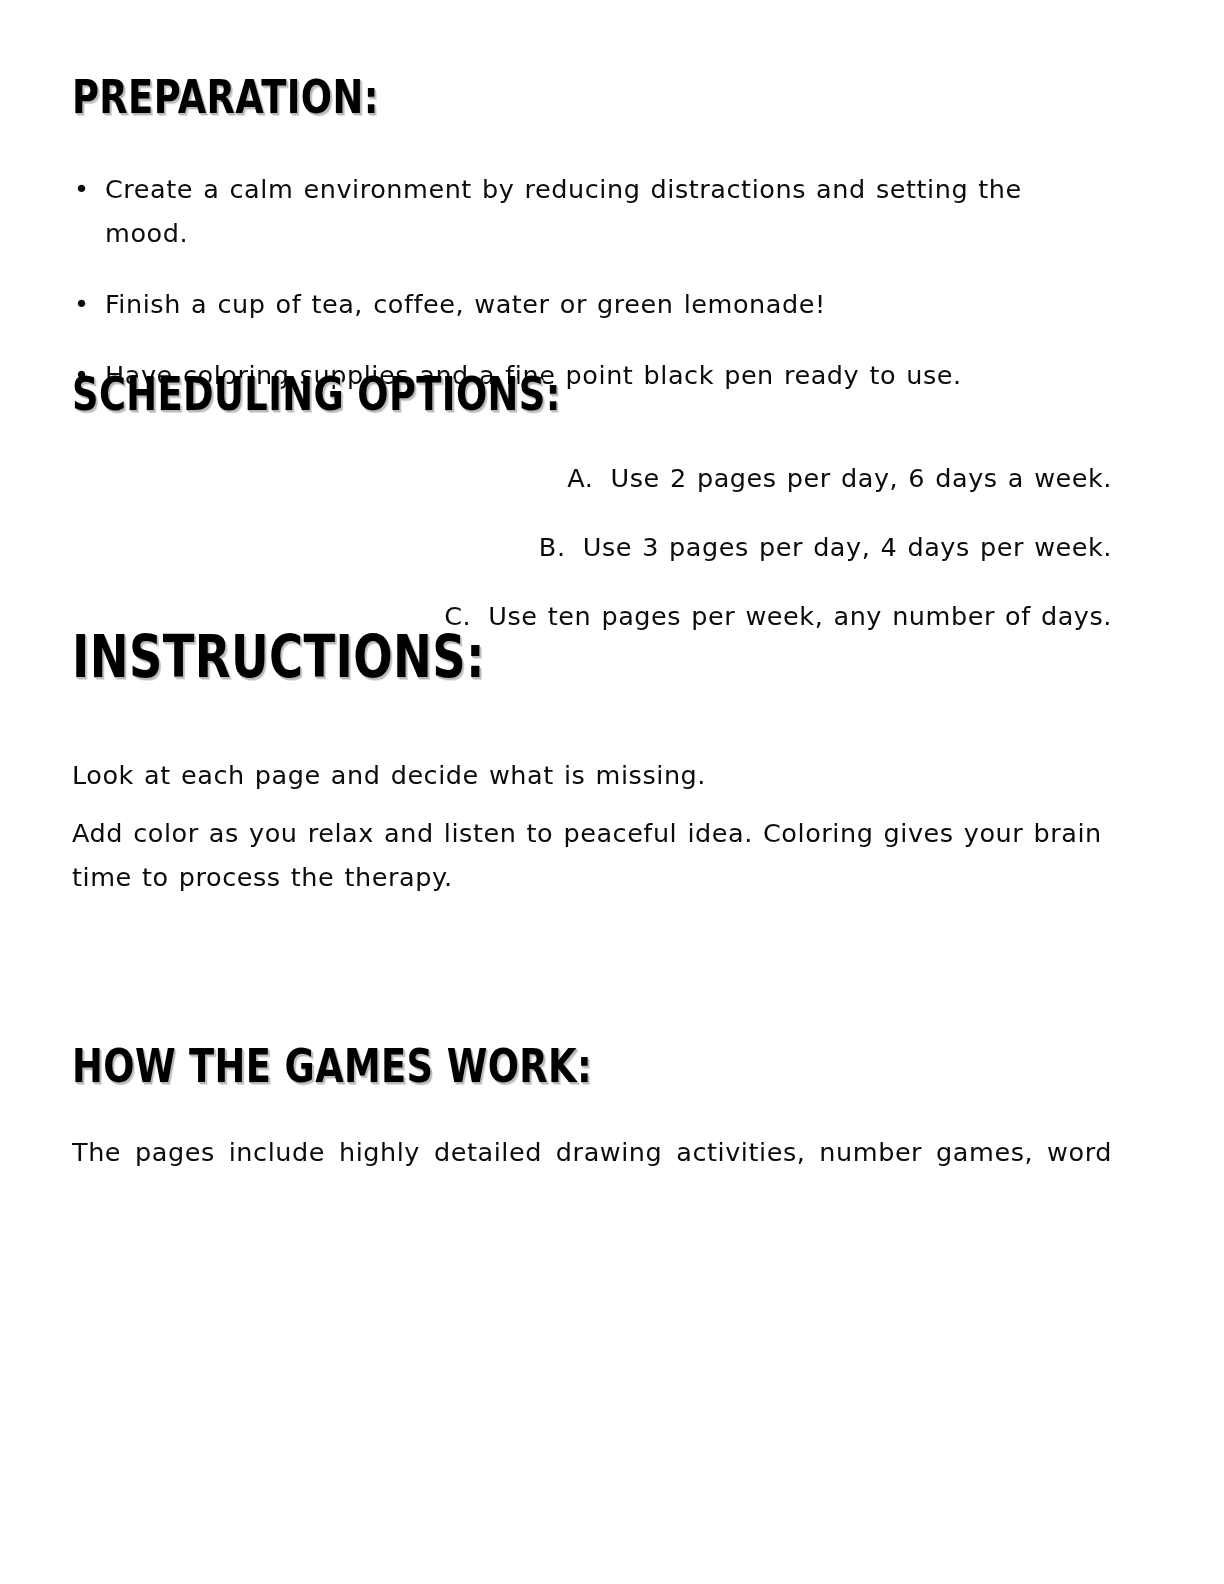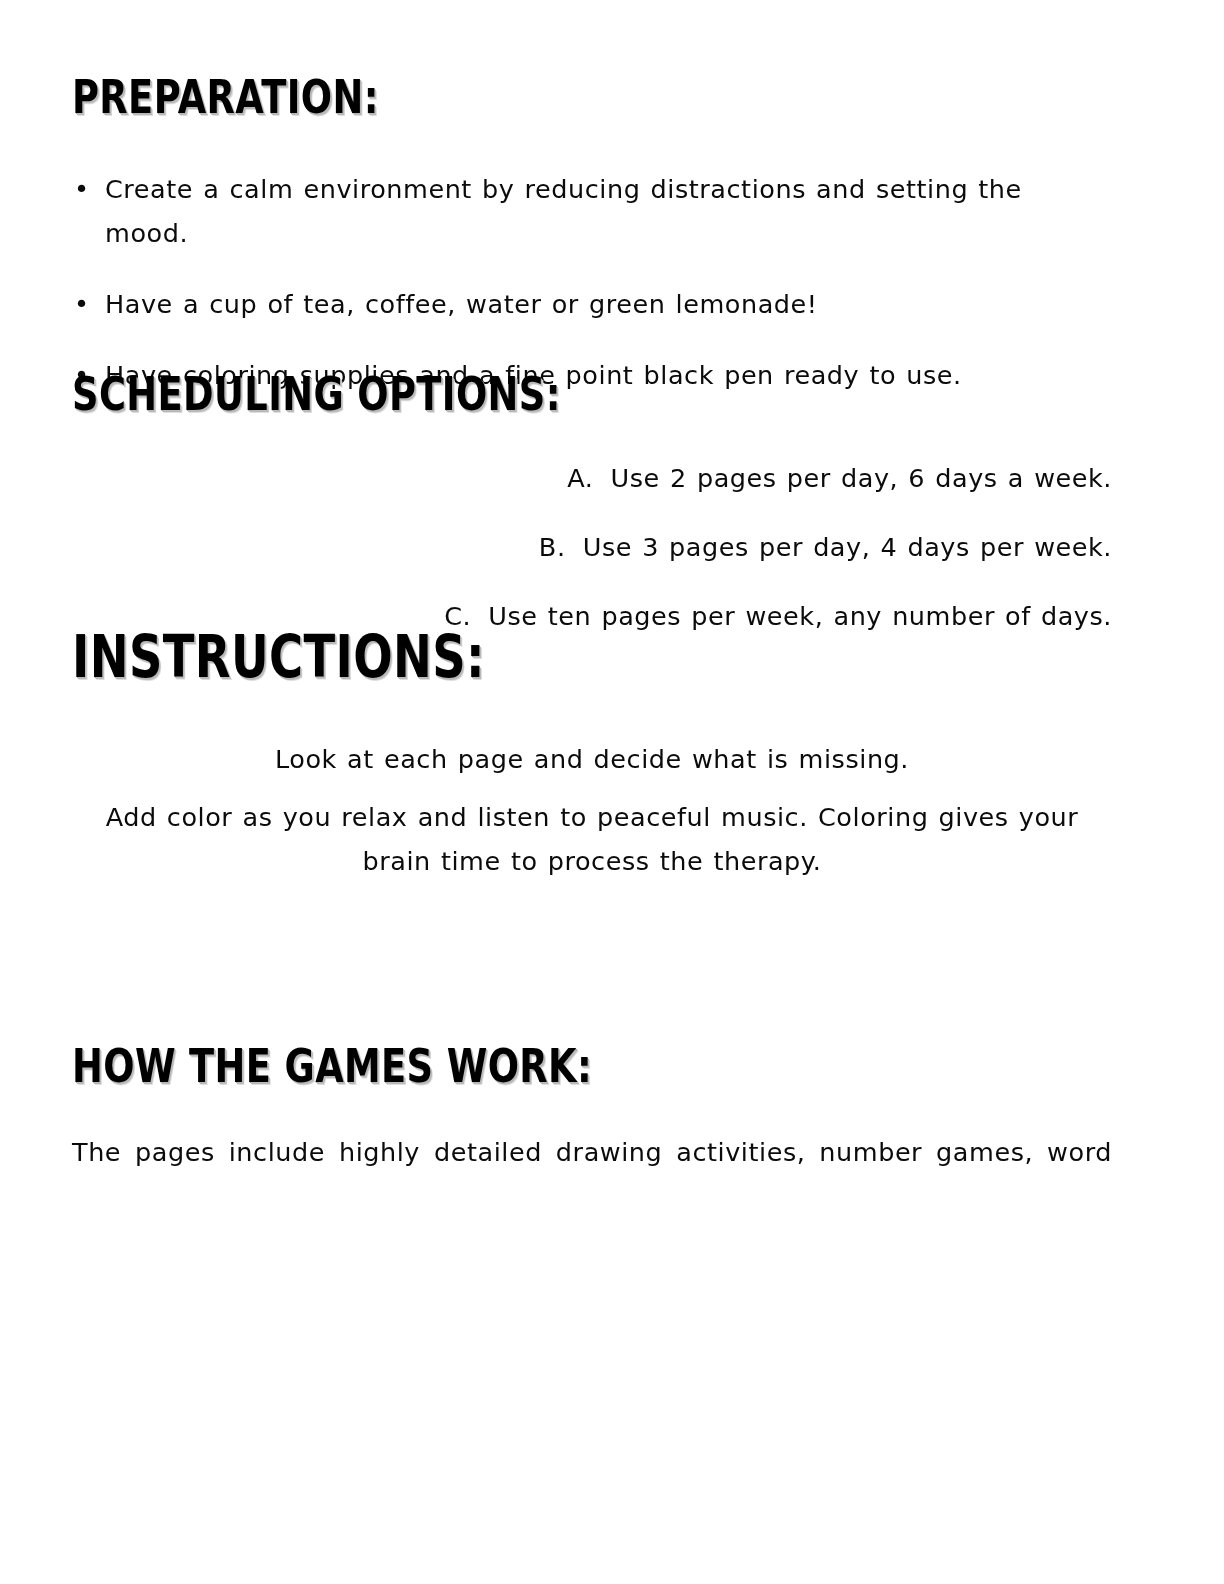--- a/index.html
+++ b/index.html
@@ -99,21 +99,21 @@
   }
   .lettered-item:last-child { margin-bottom: 0; }
   .letter-marker { margin-right: 7px; }
 
   
   .block-preparation   { position: absolute; left: 0; top: 74px;   width: 1040px; }
   .prep-list           { margin-top: 48px; }
   .block-scheduling    { position: absolute; left: 0; top: 371px;  width: 1040px; }
   .sched-list          { margin-top: 40px; }
   .block-instructions  { position: absolute; left: 0; top: 628px;  width: 1040px; }
-  .instr-body          { margin-top: 52px; text-align: center; }
+  .instr-body          { margin-top: 68px; }
   .instr-body .para    { margin-bottom: 14px; }
   .instr-body .para:last-child { margin-bottom: 0; }
   .block-games         { position: absolute; left: 0; top: 1043px;  width: 1040px; }
   .games-body          { margin-top: 42px; }
 </style>
 </head>
 <body>
 
 <div class="page">
   <div class="content">
@@ -121,21 +121,21 @@
     <section class="block-preparation">
       <h2 class="heading heading-sm">PREPARATION:</h2>
 
       <ul class="bullet-list prep-list">
         <li class="bullet-item body-text">
           <span class="bullet-dot">•</span>
           <span>Create a calm environment by reducing distractions and setting the mood.</span>
         </li>
         <li class="bullet-item body-text">
           <span class="bullet-dot">•</span>
-          <span>Have a cup of tea, coffee, water or green lemonade!</span>
+          <span>Finish a cup of tea, coffee, water or green lemonade!</span>
         </li>
         <li class="bullet-item body-text">
           <span class="bullet-dot">•</span>
           <span>Have coloring supplies and a fine point black pen ready to use.</span>
         </li>
       </ul>
     </section>
 
     <section class="block-scheduling">
       <h2 class="heading heading-sm">SCHEDULING OPTIONS:</h2>
@@ -154,21 +154,21 @@
           <span>Use ten pages per week, any number of days.</span>
         </li>
       </ol>
     </section>
 
     <section class="block-instructions">
       <h2 class="heading heading-lg">INSTRUCTIONS:</h2>
 
       <div class="instr-body">
         <p class="body-text para">Look at each page and decide what is missing.</p>
-        <p class="body-text para">Add color as you relax and listen to peaceful music. Coloring gives your brain time to process the therapy.</p>
+        <p class="body-text para">Add color as you relax and listen to peaceful idea. Coloring gives your brain time to process the therapy.</p>
       </div>
     </section>
 
     <section class="block-games">
       <h2 class="heading heading-sm">HOW THE GAMES WORK:</h2>
 
       <div class="games-body">
         <p class="body-text para para-justify">The pages include highly detailed drawing activities, number games, word and letter games, and logic puzzles. The games were originally created to  create new connections in the brains of dyslexic students. These same connections can help anyone to create new mental pathways for optimum brain function and healthy synapses. The idea is simple. When you do a new activity your brain is forced to create new pathways. These activities will be unfamiliar to your brain at first. Some pages may seem simple, some may seem confusing and complicated. The idea is to give your brain a workout as you combine creativity, logic, symbols, literacy, and problem solving in a fresh way.</p>
       </div>
     </section>

